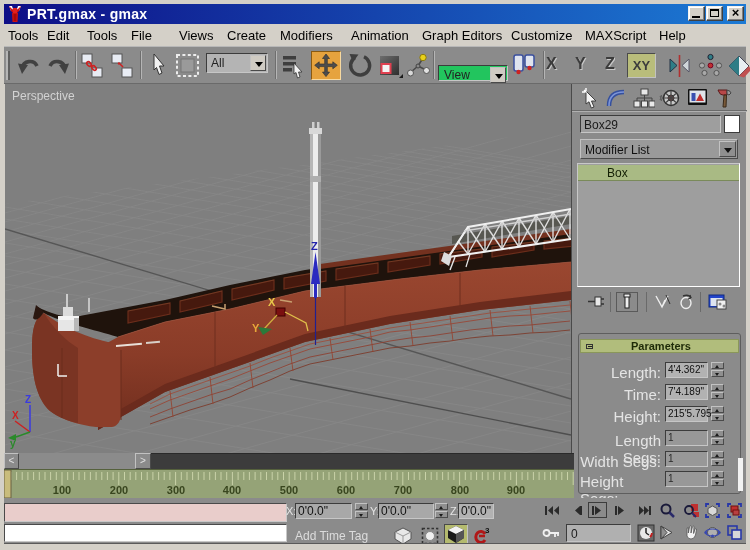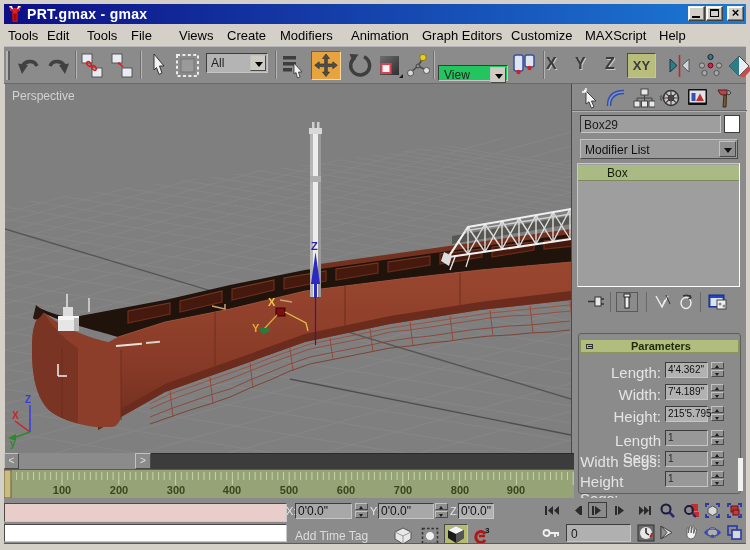--- a/index.html
+++ b/index.html
@@ -512,21 +512,21 @@
     <span style="position:absolute;left:50px;top:0px;font-size:11px;font-weight:bold;color:#1e2a08">Parameters</span>
   </div>
   <span class="abs flabel" style="left:0;top:281px"></span>
 </div>
 <div class="abs flabel" style="left:8px;top:280px;width:81px;text-align:right">Length:</div>
 <div class="abs pfield sunken" style="left:93px;top:278px;width:43px;height:16px">4'4.362"</div>
 <div class="abs spin" style="left:139px;top:278px">
       <div class="up"></div>
       <div class="dn"></div>
     </div>
-<div class="abs flabel" style="left:8px;top:302px;width:81px;text-align:right">Width:</div>
+<div class="abs flabel" style="left:8px;top:302px;width:81px;text-align:right">Time:</div>
 <div class="abs pfield sunken" style="left:93px;top:300px;width:43px;height:16px">7'4.189"</div>
 <div class="abs spin" style="left:139px;top:300px">
       <div class="up"></div>
       <div class="dn"></div>
     </div>
 <div class="abs flabel" style="left:8px;top:324px;width:81px;text-align:right">Height:</div>
 <div class="abs pfield sunken" style="left:93px;top:322px;width:43px;height:16px;font-size:10px">215'5.795</div>
 <div class="abs spin" style="left:139px;top:322px">
       <div class="up"></div>
       <div class="dn"></div>

